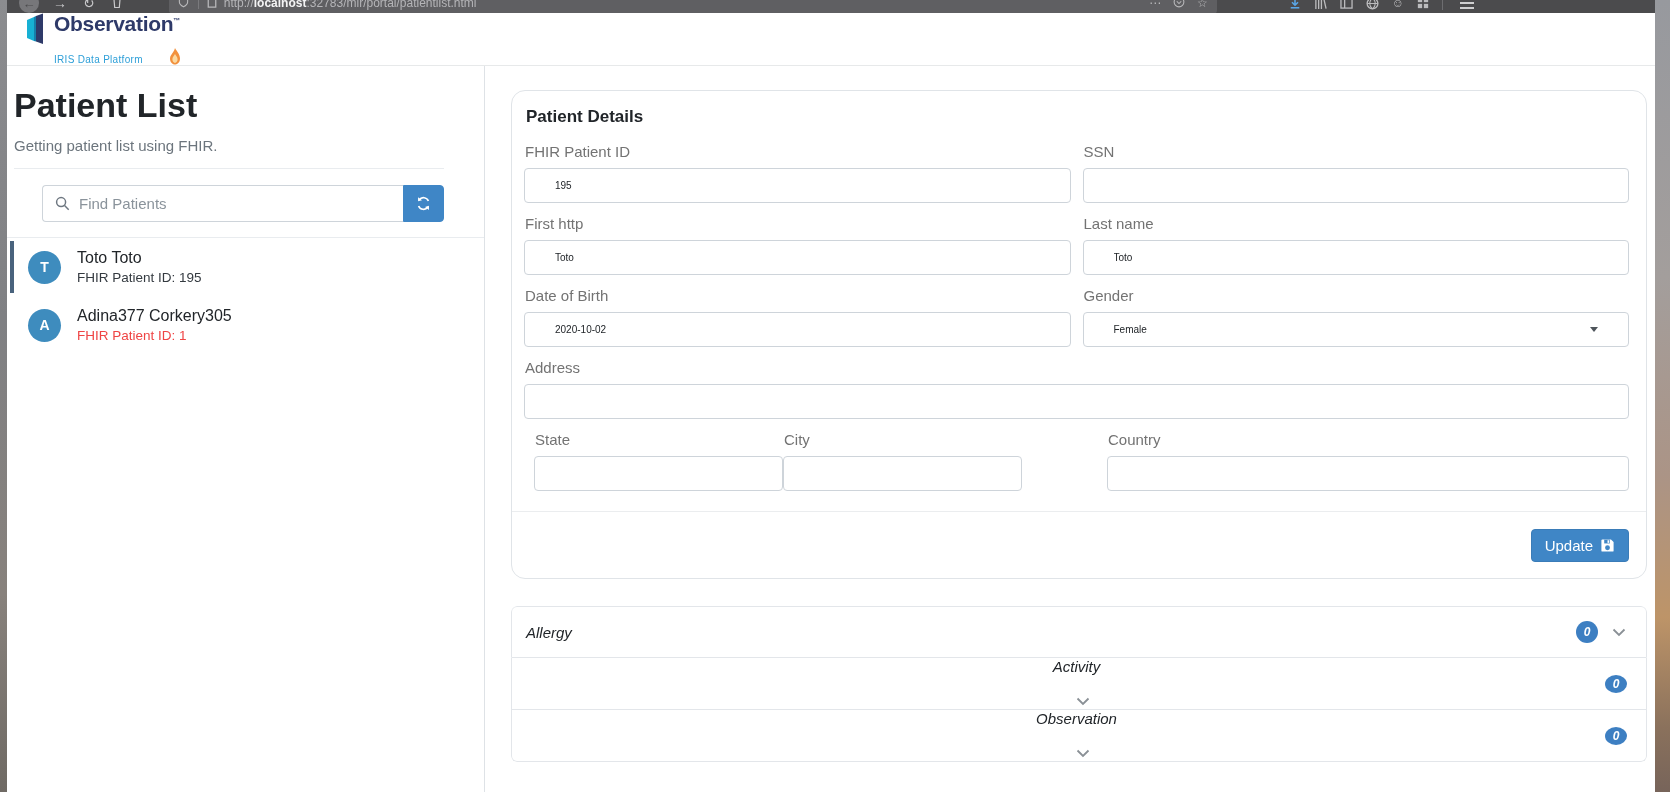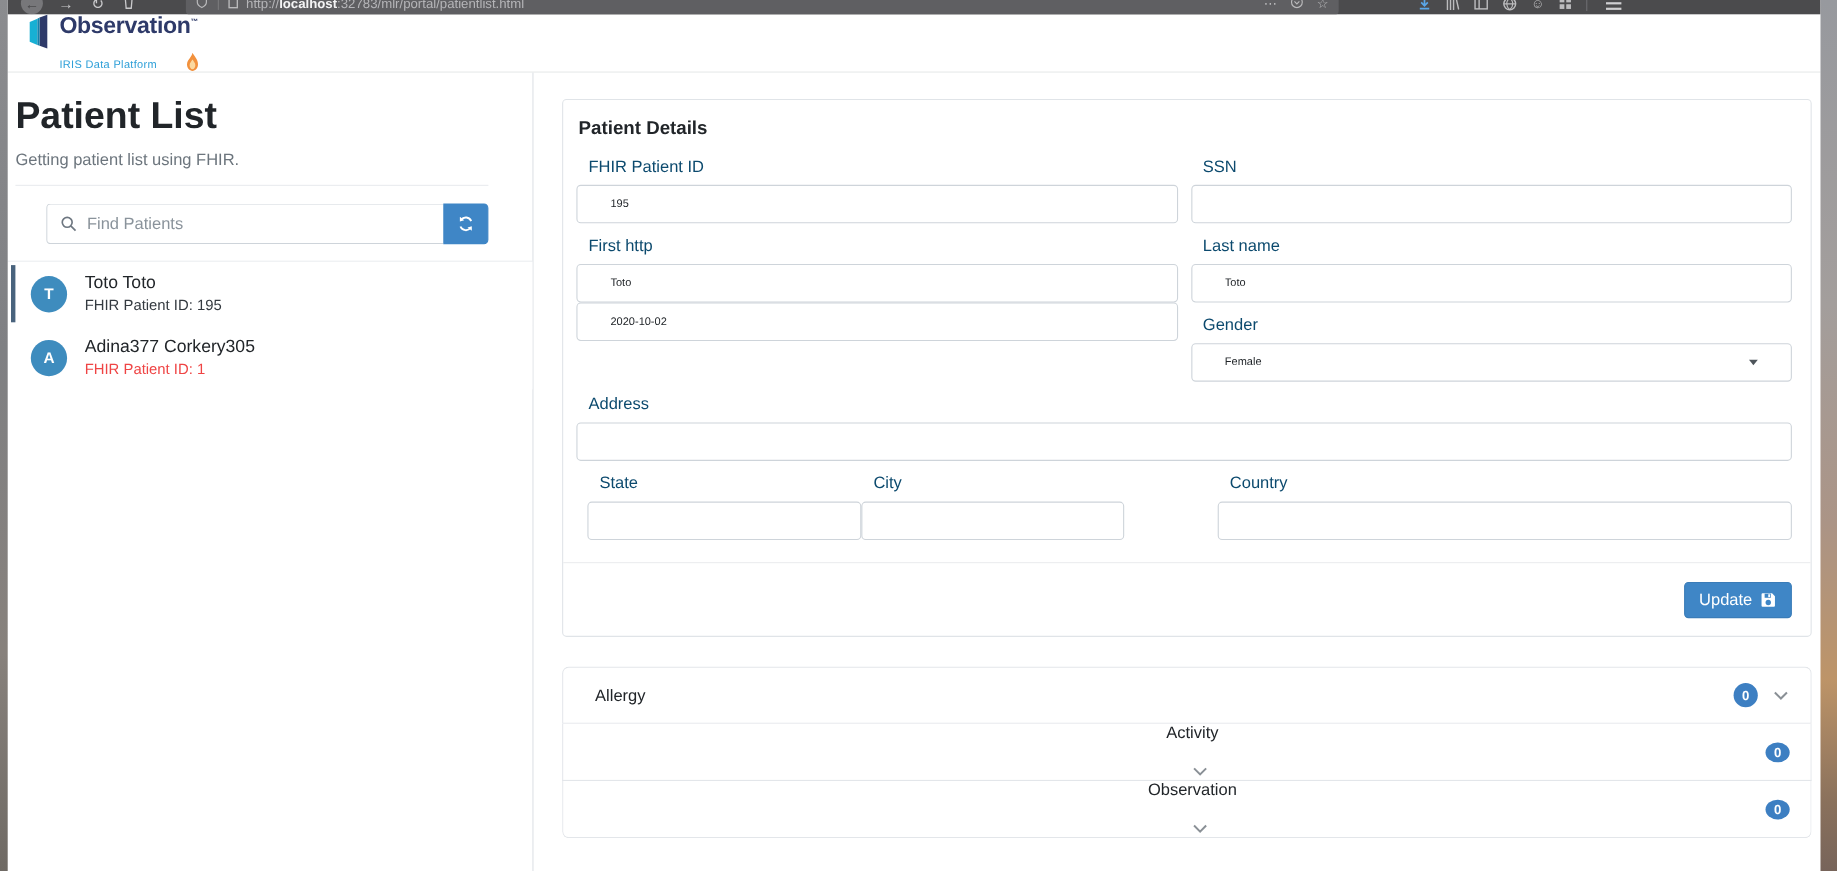--- a/index.html
+++ b/index.html
@@ -68,43 +68,43 @@
   .patient-item.selected .sel-bar { display:block; position:absolute; left:3px; top:3px;
                   bottom:3px; width:4px; background:#49637d; }
   .avatar { width:33px; height:33px; border-radius:50%; background:#3e8cbe; color:#fff;
             display:flex; align-items:center; justify-content:center; font-size:14px; font-weight:bold; }
   .p-name { font-size:16px; color:#212529; margin-bottom:3px; }
   .p-meta { font-size:13.5px; color:#ef4444; }
   .patient-item.selected .p-meta { color:#343a40; }
 
   
   .right-panel { flex:1; padding:24px 8px 0 26px; overflow:hidden; }
-  .card { border:1px solid #e0e4e8; border-radius:4px; background:#fff;
+  .card { border:1px solid #e0e4e8; border-radius:14px; background:#fff;
           padding:16px 17px 0 12px; }
   .card-title { font-size:17px; font-weight:bold; color:#212529; margin:0 0 4px 2px; }
   .form-row2 { display:grid; grid-template-columns:1fr 1fr; column-gap:12px; }
-  .field label { display:block; font-size:15px; color:#0c4a6e; margin:12px 0 8px 11px; }
+  .field label { display:block; font-size:15px; color:#737373; margin:12px 0 8px 1px; }
   .input, .select { width:100%; height:35px; border:1px solid #ced4da; border-radius:4px;
            padding:0 30px; font-size:10px; color:#212529; font-family:inherit; background:#fff; }
   .select { display:flex; align-items:center; justify-content:space-between; cursor:pointer; }
   .caret-down { width:0; height:0; border-left:4px solid transparent; border-right:4px solid transparent;
                 border-top:5px solid #4e555b; }
   .form-row3 { display:flex; }
   .col-city { width:239px; } .col-state { width:249px; margin-left:10px; }
   .col-country { flex:1; margin-left:85px; }
   .card-sep { border:none; border-top:1px solid #ebedef; margin:20px -17px 0 -12px; }
   .card-footer { text-align:right; padding:17px 0 16px; }
   .update-btn { background:#3f86c6; border:1px solid #3a7cb8; color:#fff; font-size:15px;
                 font-family:inherit; border-radius:4px; padding:0 13px; height:33px;
                 display:inline-flex; align-items:center; gap:7px; cursor:pointer; }
 
   
   .accordion { margin-top:27px; border-radius:6px; overflow:hidden; }
   .acc-item { display:flex; align-items:center; height:52px; background:#fff;
-              border:1px solid #e3e6ea; padding:0 19px 0 29px; cursor:pointer; }
+              border:1px solid #e3e6ea; padding:0 19px 0 14px; cursor:pointer;font-style:italic; }
   .acc-item + .acc-item { border-top:none;flex-direction:column; }
   .acc-item:first-child { border-radius:6px 6px 0 0; }
   .acc-item:last-child { border-radius:0 0 6px 6px; }
   .acc-label { font-size:15px; color:#212529; }
   .acc-badge { margin-left:auto; width:22px; height:22px; border-radius:50%; background:#3d7fc2;
                color:#fff; font-size:12px; font-weight:bold; display:flex; align-items:center;
                justify-content:center; }
   .acc-chevron { margin-left:13px; display:flex; }
 </style>
 </head>
@@ -283,20 +283,21 @@
             <input class="input" value="Toto" style="">
           </div>
           <div class="field">
             <label>Last name</label>
             <input class="input" value="Toto" style="">
           </div>
         </div>
 
         <div class="form-row2">
           <div class="field">
+            <label>Date of Birth</label>
             <input class="input" value="2020-10-02" style="">
           </div>
           <div class="field">
             <label>Gender</label>
             <div class="select">
               <span>Female</span>
               <span class="caret-down"></span>
             </div>
           </div>
         </div>

